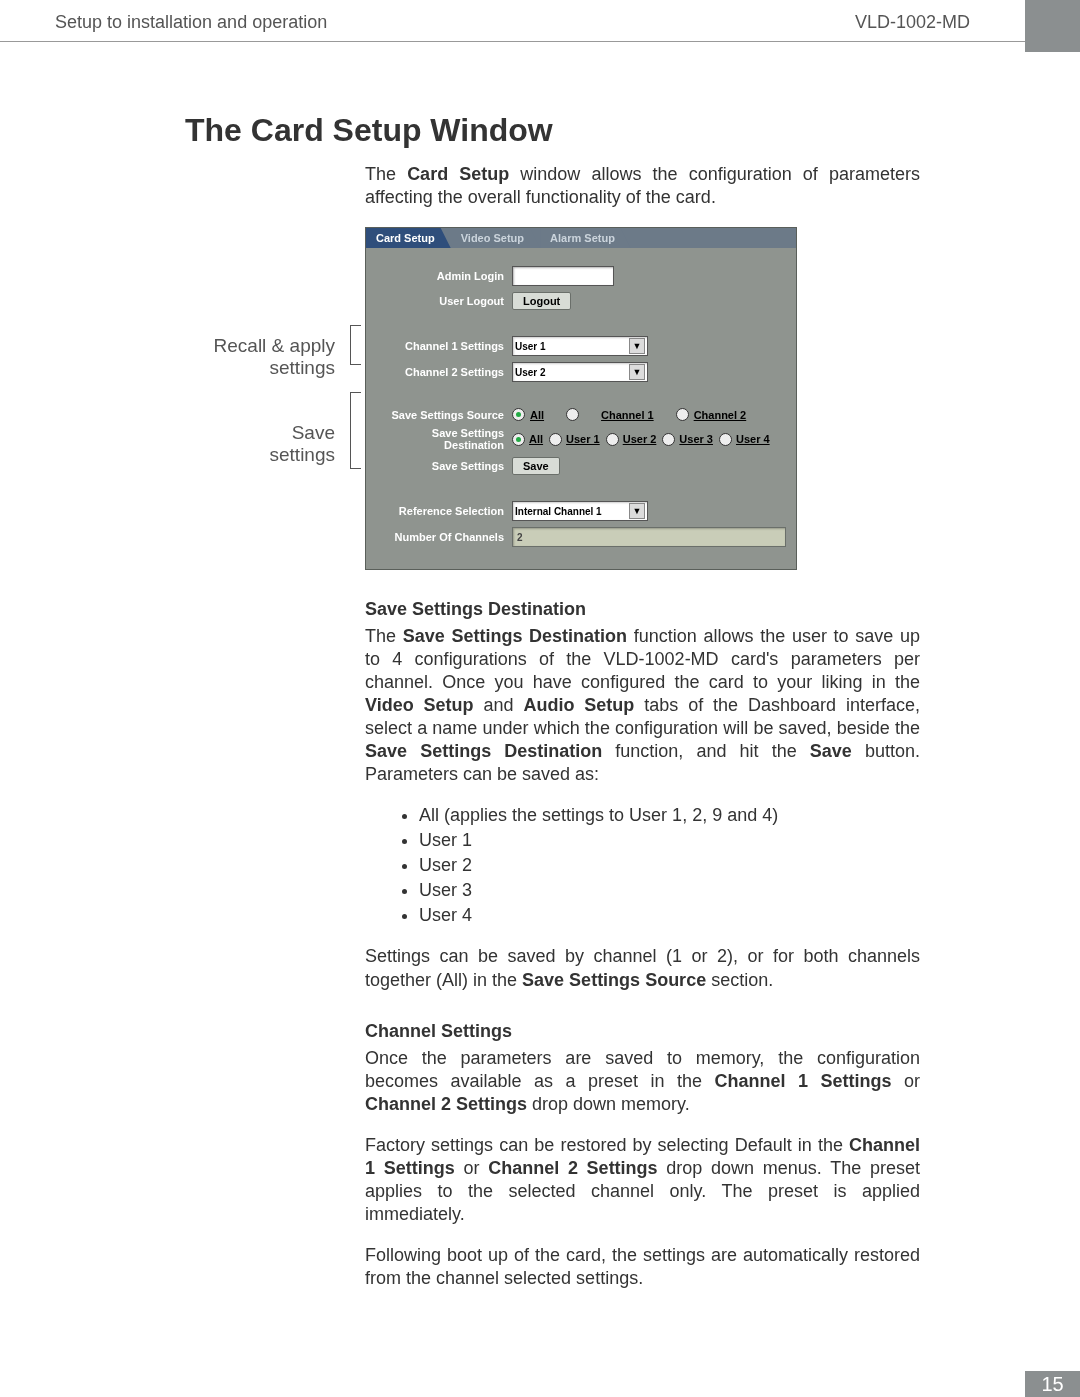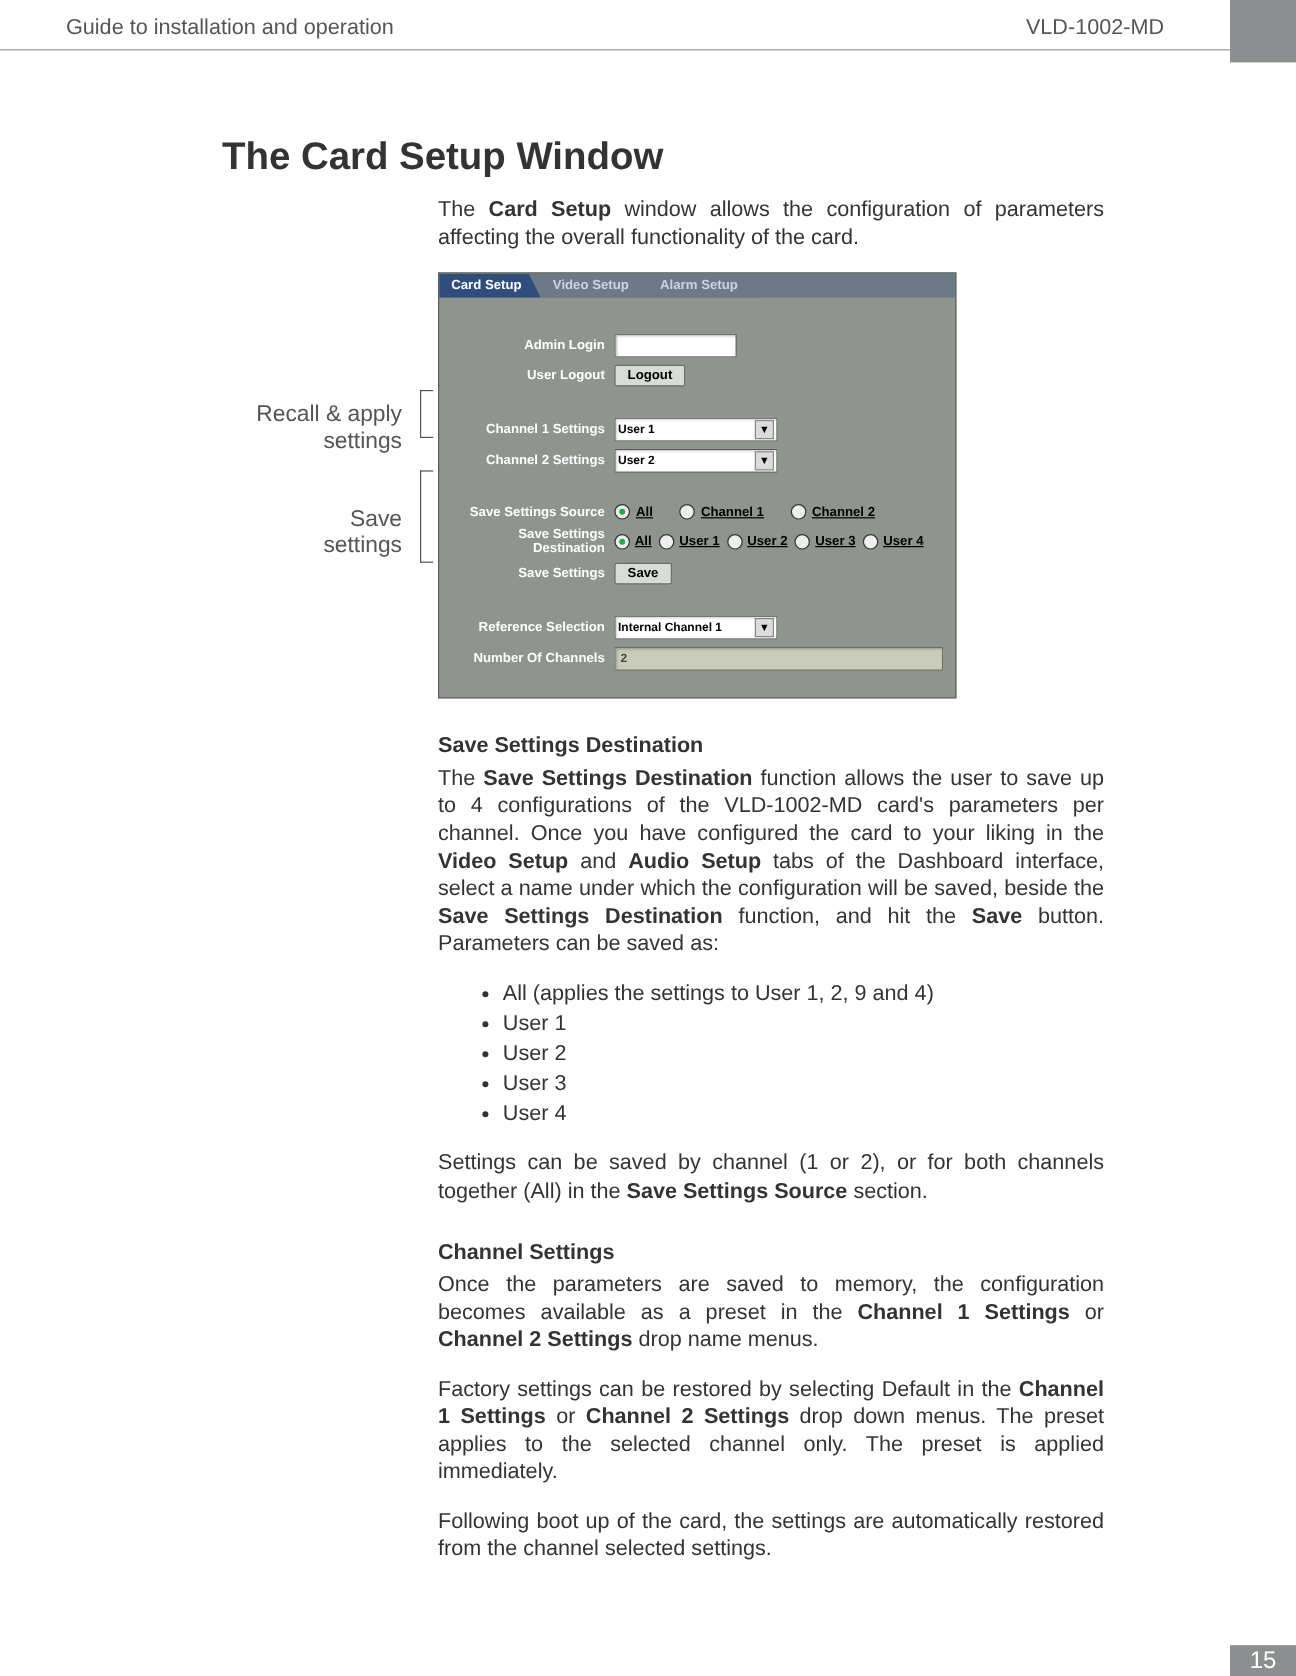--- a/index.html
+++ b/index.html
@@ -107,21 +107,21 @@
     padding: 4px 16px 4px 10px;
     position: relative;
     clip-path: polygon(0 0, calc(100% - 10px) 0, 100% 100%, 0 100%);
   }
   .tab.active {
     background: #2f4e7b;
     color: #fff;
   }
   .tab.inactive { background: #6c7a88; }
   .panel-body {
-    padding: 24px 10px 16px 10px;
+    padding: 12px 10px 16px 10px;
     border-radius: 12px;
   }
   .row {
     display: flex;
     align-items: center;
     margin: 6px 0;
     font-size: 11px;
     color: #fff;
     font-weight: bold;
   }
@@ -200,21 +200,21 @@
     box-shadow: inset 1px 1px 2px rgba(0,0,0,.25);
   }
   .gap { height: 14px; }
 </style>
 </head>
 <body>
 
 <div class="page">
   <div class="right-stripe"></div>
   <div class="topbar">
-    <span>Guide to installation and operation</span>
+    <span>Setup to installation and operation</span>
     <span style="margin-right:70px;">VLD-1002-MD</span>
   </div>
 
   <div class="content">
     <h2 class="section-title">The Card Setup Window</h2>
 
     <div class="body-col">
       <p>
         <span>The </span><b>Card Setup</b><span> window allows the configuration of parameters affecting the overall functionality of the card.</span>
       </p>
@@ -270,21 +270,21 @@
             </div>
           </div>
           <div class="gap"></div>
           <div class="row">
             <div class="lbl">Save Settings Source</div>
             <div class="ctl" style="gap:22px;">
               <span style="display:flex;align-items:center;gap:5px;">
                 <span class="radio sel-r"></span>
                 <span class="rlabel">All</span>
               </span>
-              <span style="display:flex;align-items:center;gap:5px;text-align:center;">
+              <span style="display:flex;align-items:center;gap:22px;text-align:center;">
                 <span class="radio"></span>
                 <span class="rlabel">Channel 1</span>
               </span>
               <span style="display:flex;align-items:center;gap:5px;">
                 <span class="radio"></span>
                 <span class="rlabel">Channel 2</span>
               </span>
             </div>
           </div>
           <div class="row">
@@ -349,21 +349,21 @@
         <li>User 2</li>
         <li>User 3</li>
         <li>User 4</li>
       </ul>
       <p>
         <span>Settings can be saved by channel (1 or 2), or for both channels together (All) in the </span><b>Save Settings Source</b><span> section.</span>
       </p>
 
       <h3>Channel Settings</h3>
       <p>
-        <span>Once the parameters are saved to memory, the configuration becomes available as a preset in the </span><b>Channel 1 Settings</b><span> or </span><b>Channel 2 Settings</b><span> drop name menus.</span>
+        <span>Once the parameters are saved to memory, the configuration becomes available as a preset in the </span><b>Channel 1 Settings</b><span> or </span><b>Channel 2 Settings</b><span> drop down memory.</span>
       </p>
       <p>
         <span>Factory settings can be restored by selecting Default in the </span><b>Channel 1 Settings</b><span> or </span><b>Channel 2 Settings</b><span> drop down menus. The preset applies to the selected channel only. The preset is applied immediately.</span>
       </p>
       <p>Following boot up of the card, the settings are automatically restored from the channel selected settings.</p>
     </div>
   </div>
 
   <div class="pagenum">15</div>
 </div>

